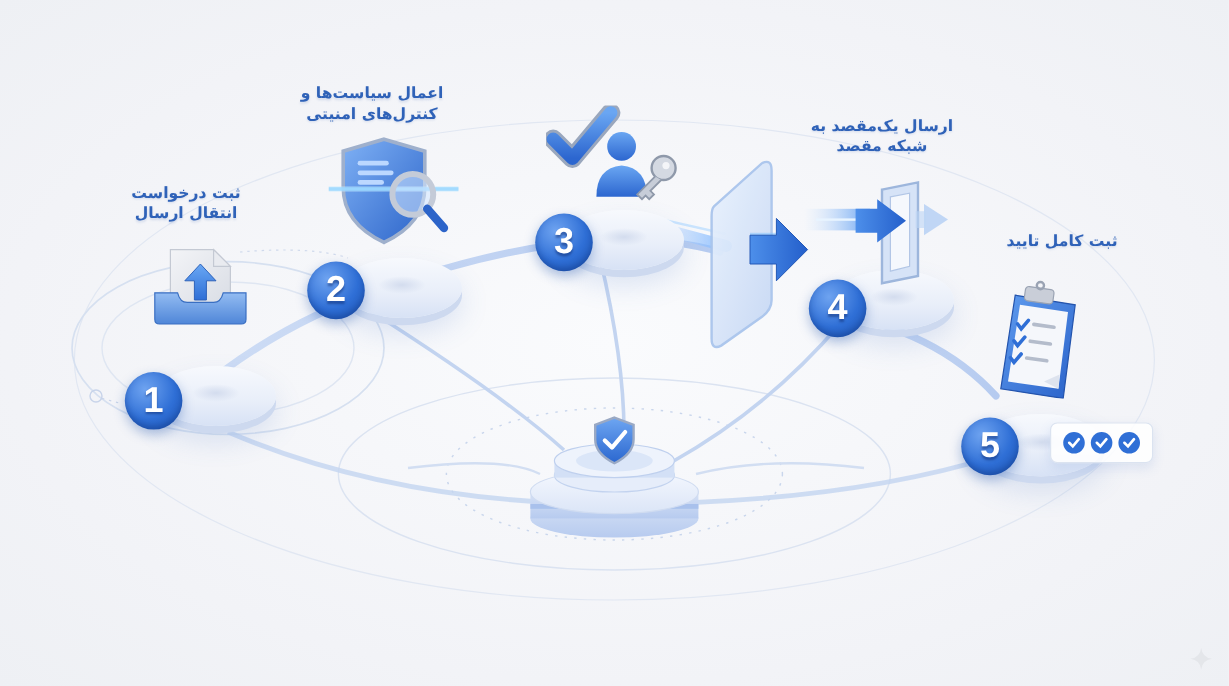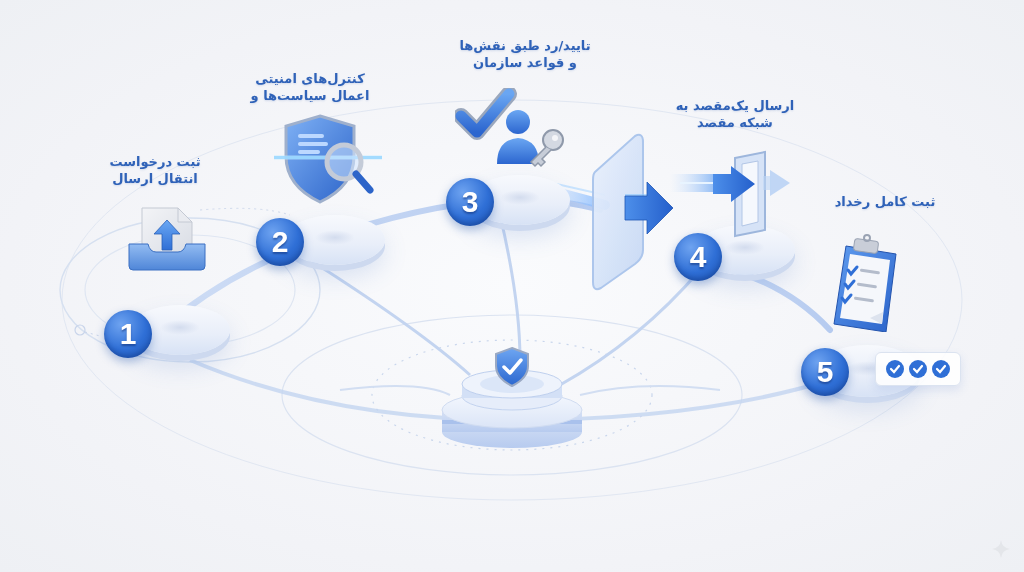--- a/index.html
+++ b/index.html
@@ -54,33 +54,29 @@
 
     <path d="M530 185 L605 205" stroke="url(#beam)" stroke-width="10" stroke-linecap="round"></path>
     <path d="M530 178 L605 195" stroke="#bfe0ff" stroke-width="2" opacity="0.8"></path>
   </svg>
 
   <div class="label" style="left:100px;top:153px;width:110px;">
     <div>ثبت درخواست</div>
     <div>انتقال ارسال</div>
   </div>
   <div class="label" style="left:240px;top:70px;width:140px;">
+    <div>اعمال سیاست‌ها و</div>
     <div>کنترل‌های امنیتی</div>
-    <div>اعمال سیاست‌ها و</div>
-  </div>
-  <div class="label" style="left:440px;top:37px;width:170px;">
-    <div>تایید/رد طبق نقش‌ها</div>
-    <div>و قواعد سازمان</div>
   </div>
   <div class="label" style="left:670px;top:97px;width:130px;">
     <div>ارسال یک‌مقصد به</div>
     <div>شبکه مقصد</div>
   </div>
   <div class="label" style="left:825px;top:193px;width:120px;">
-    <div>ثبت کامل رخداد</div>
+    <div>ثبت کامل تایید</div>
   </div>
 
   <div class="disc" style="left:130px;top:305px;width:100px;height:50px;"></div>
   <div class="disc" style="left:285px;top:215px;width:100px;height:50px;"></div>
   <div class="disc" style="left:470px;top:175px;width:100px;height:50px;"></div>
   <div class="disc" style="left:695px;top:225px;width:100px;height:50px;"></div>
   <div class="disc" style="left:815px;top:345px;width:105px;height:52px;"></div>
 
   <div class="icon" style="left:438px;top:340px;width:148px;height:110px;">
     <svg width="148" height="110" viewBox="0 0 148 110">

